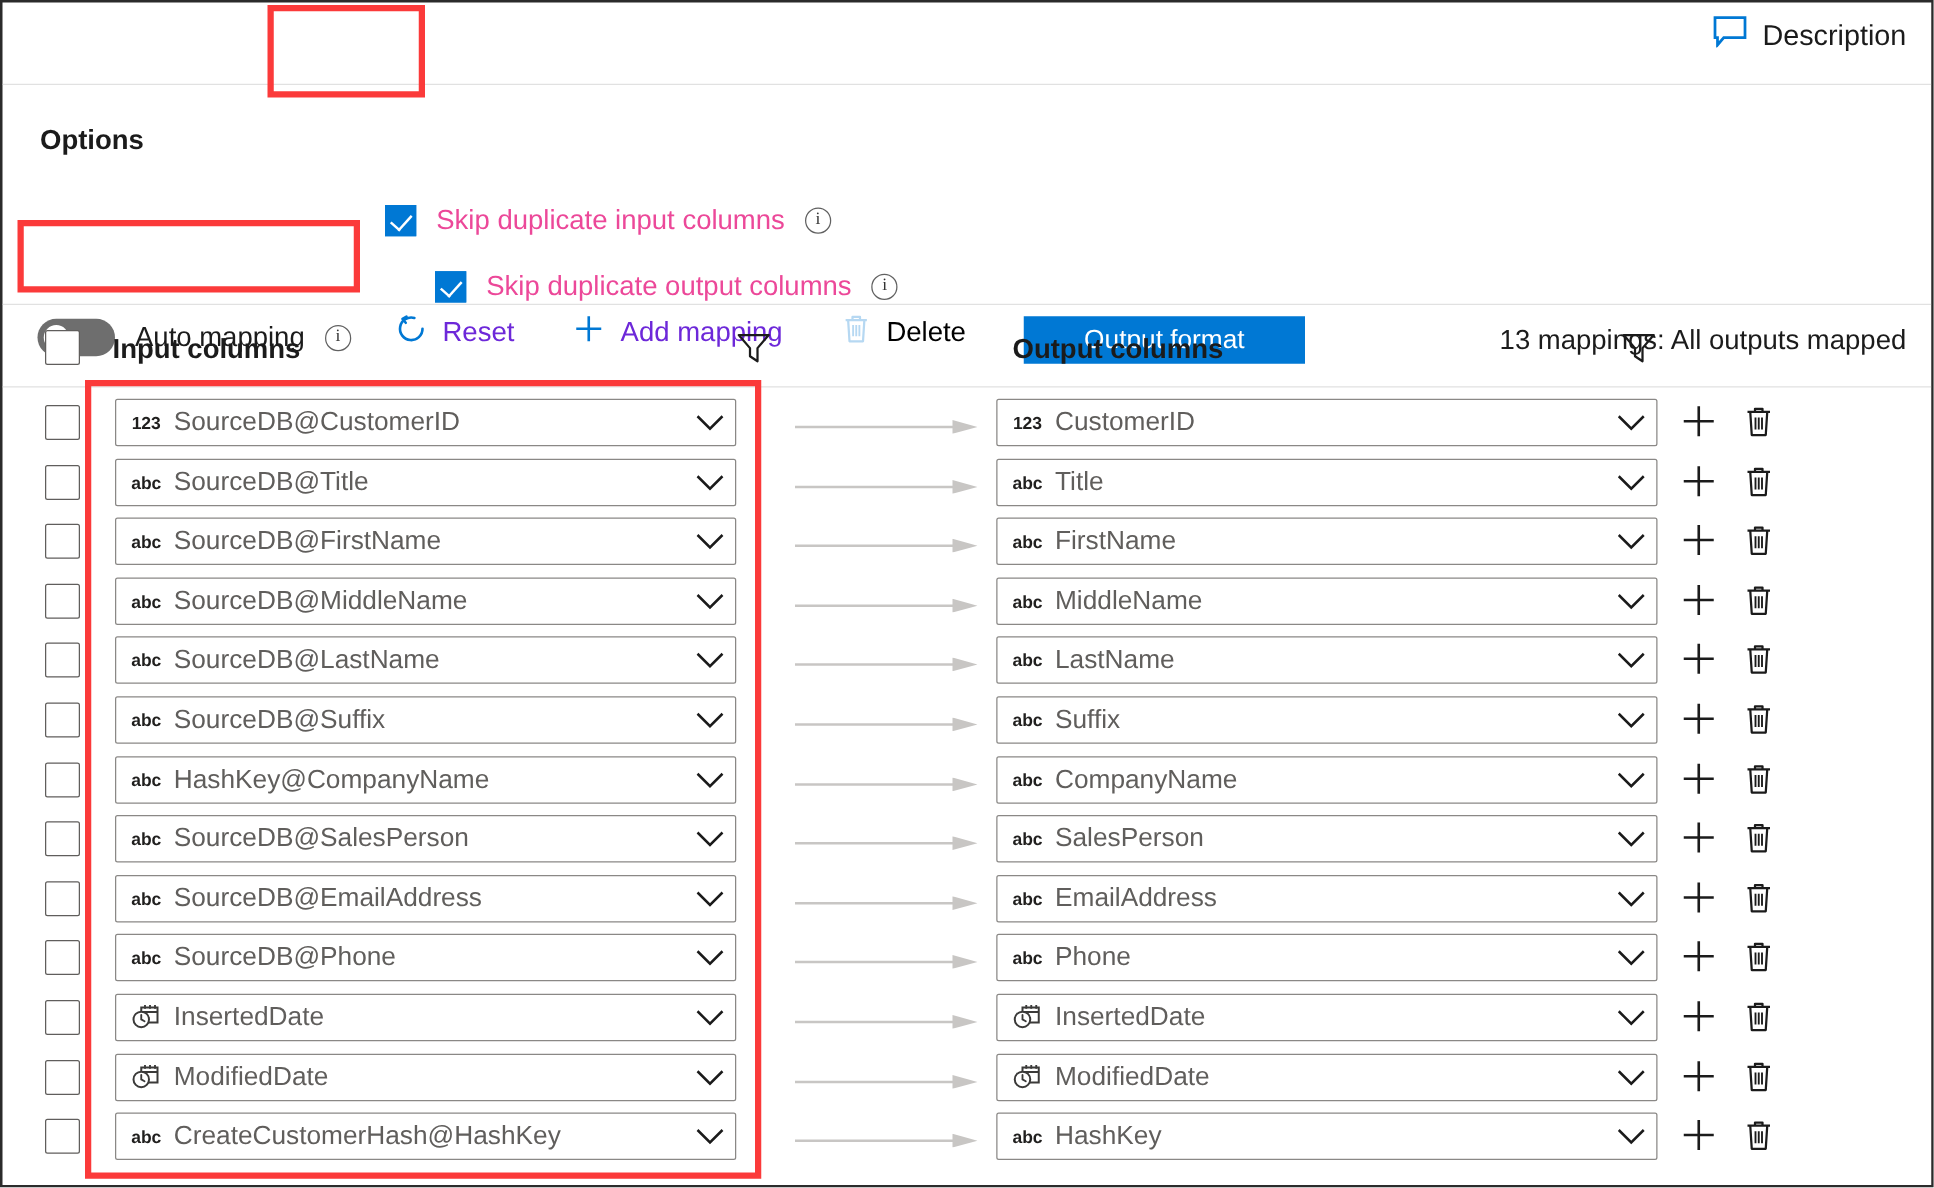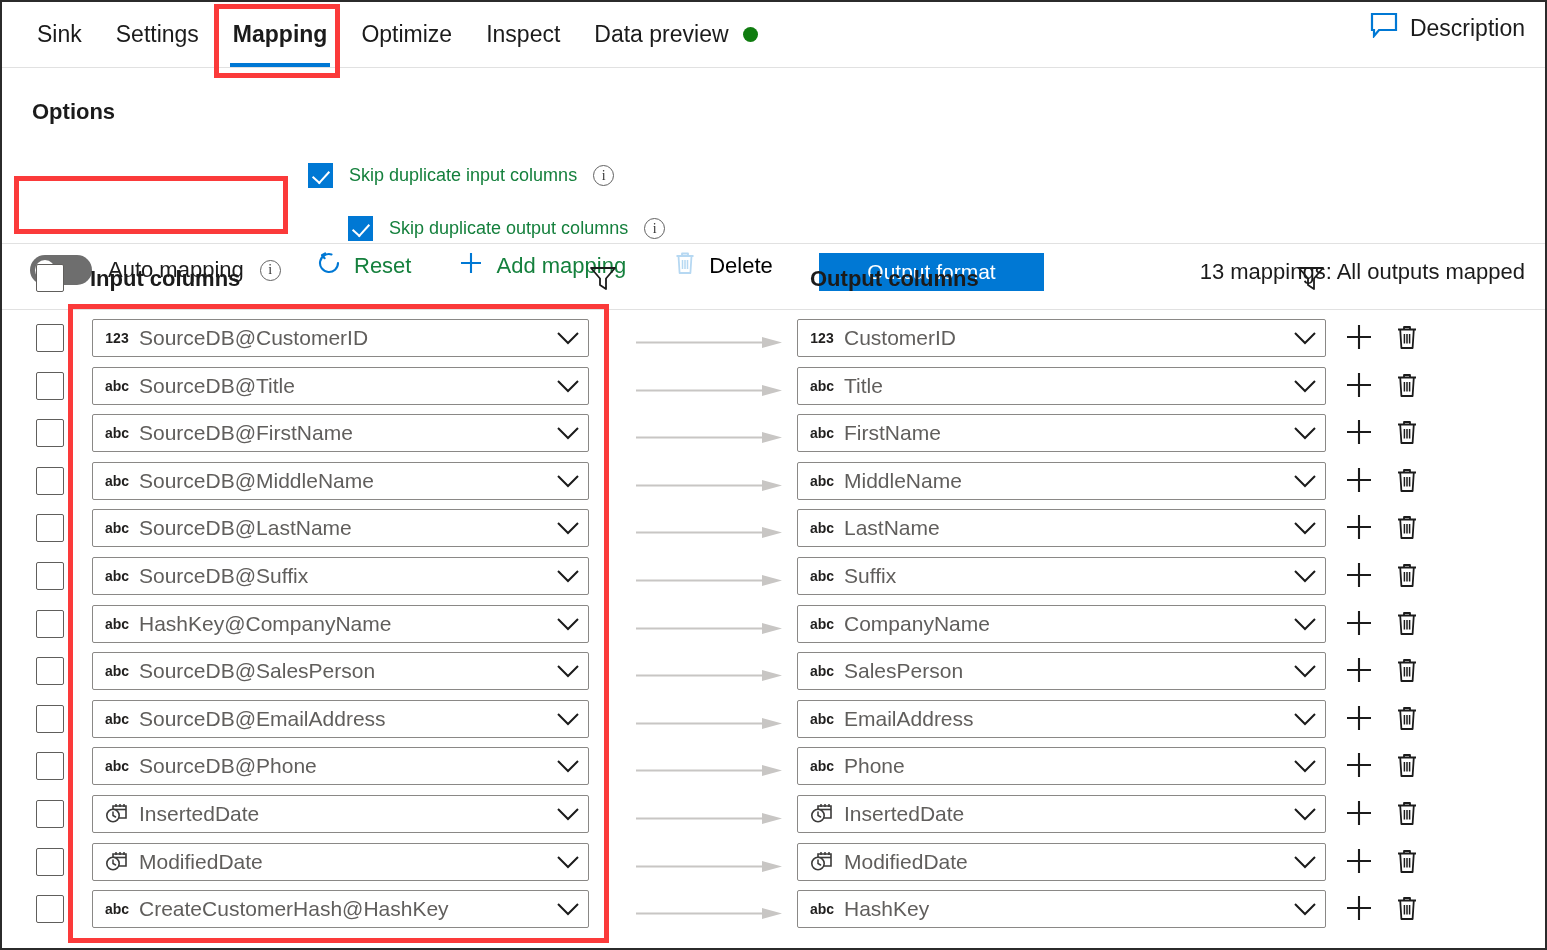--- a/index.html
+++ b/index.html
@@ -82,21 +82,21 @@
   }
   .chkbox::after {
     content: "";
     position: absolute;
     left: 7px; top: 3px;
     width: 8px; height: 14px;
     border: solid #ffffff;
     border-width: 0 2.5px 2.5px 0;
     transform: rotate(42deg);
   }
-  .chk-label { font-size: 18px; color: #15803d; white-space: nowrap; }
+  .chk-label { font-size: 22px; color: #ec4899; white-space: nowrap; }
   .info-i {
     width: 21px; height: 21px;
     border: 1.4px solid #616161;
     border-radius: 50%;
     display: inline-flex; align-items: center; justify-content: center;
     font-size: 14px; color: #333; font-family: "Liberation Serif", serif;
     flex: none; cursor: pointer;
   }
 
   
@@ -117,21 +117,21 @@
   }
   .toggle-label { font-size: 22px; color: #1b1b1b; white-space: nowrap; }
 
   
   .cmdbar {
     position: absolute; left: 313px; top: 180px;
     display: flex; align-items: center;
   }
   .cmd {
     display: flex; align-items: center; gap: 11px;
-    font-size: 22px; color: #15803d;
+    font-size: 22px; color: #6d28d9;
     cursor: pointer;
     margin-right: 46px;
     white-space: nowrap;
   }
   .cmd.disabled { color: #000000; cursor: default; }
   .btn-primary {
     position: absolute; left: 817px; top: 184px;
     width: 225px; height: 38px;
     background: #0078d4;
     color: #ffffff;
@@ -227,41 +227,20 @@
   #red-mapping-tab   { left: 212px; top: 2px;   width: 126px; height: 74px; }
   #red-auto-mapping  { left: 12px;  top: 174px; width: 274px; height: 58px; }
   #red-input-columns { left: 66px;  top: 302px; width: 541px; height: 639px; }
 </style>
 </head>
 <body>
 
 <div id="app">
 
   <div class="tabbar">
-    <div class="tabs" id="tabs-container">
-        <div class="tab">
-          <span>Sink</span>
-        </div>
-        <div class="tab">
-          <span>Settings</span>
-        </div>
-        <div class="tab active">
-          <span>Mapping</span>
-        </div>
-        <div class="tab">
-          <span>Optimize</span>
-        </div>
-        <div class="tab">
-          <span>Inspect</span>
-        </div>
-        <div class="tab">
-          <span>Data preview</span>
-          <span class="green-dot"></span>
-        </div>
-      </div>
     <div class="desc-btn">
       <span>
         <svg width="28" height="26" viewBox="0 0 28 26">
           <path d="M2 2 H26 V18 H9 L4 24 V18 H2 Z" fill="none" stroke="#0078d4" stroke-width="2.2"></path>
         </svg>
       </span>
       <span>Description</span>
     </div>
   </div>
 

